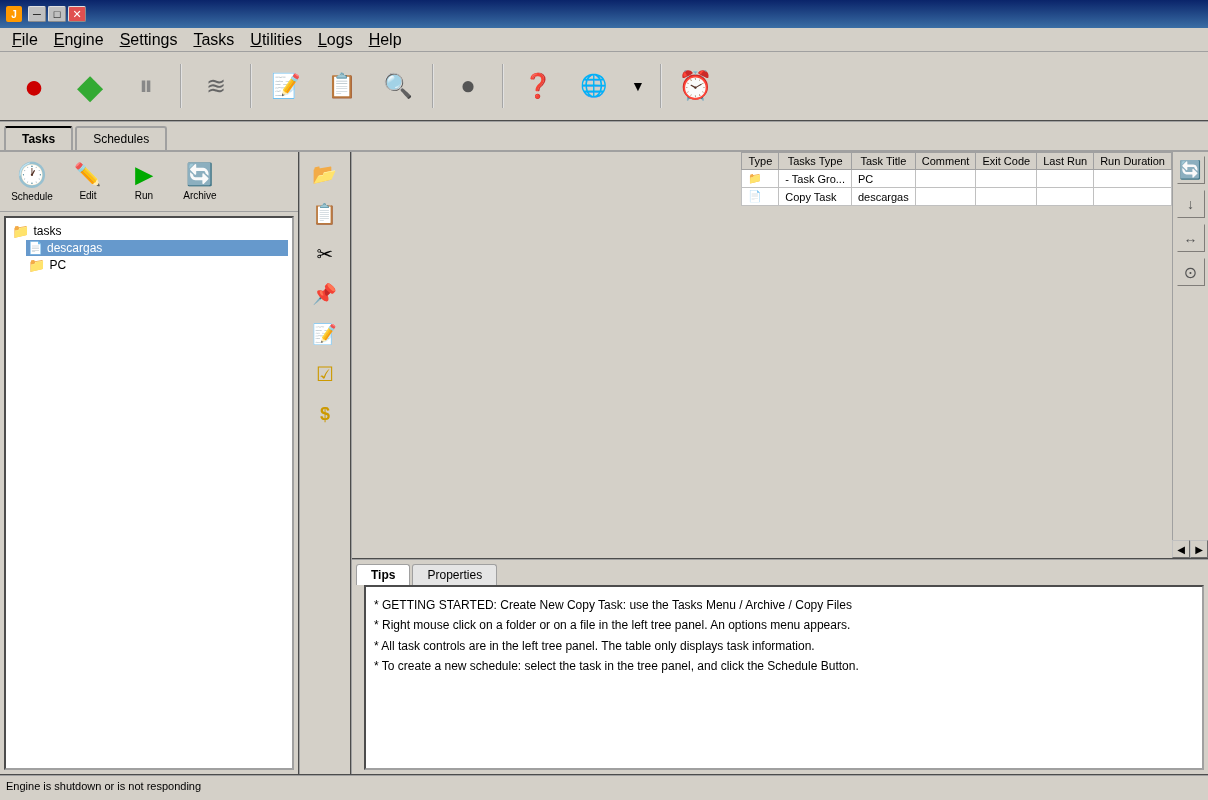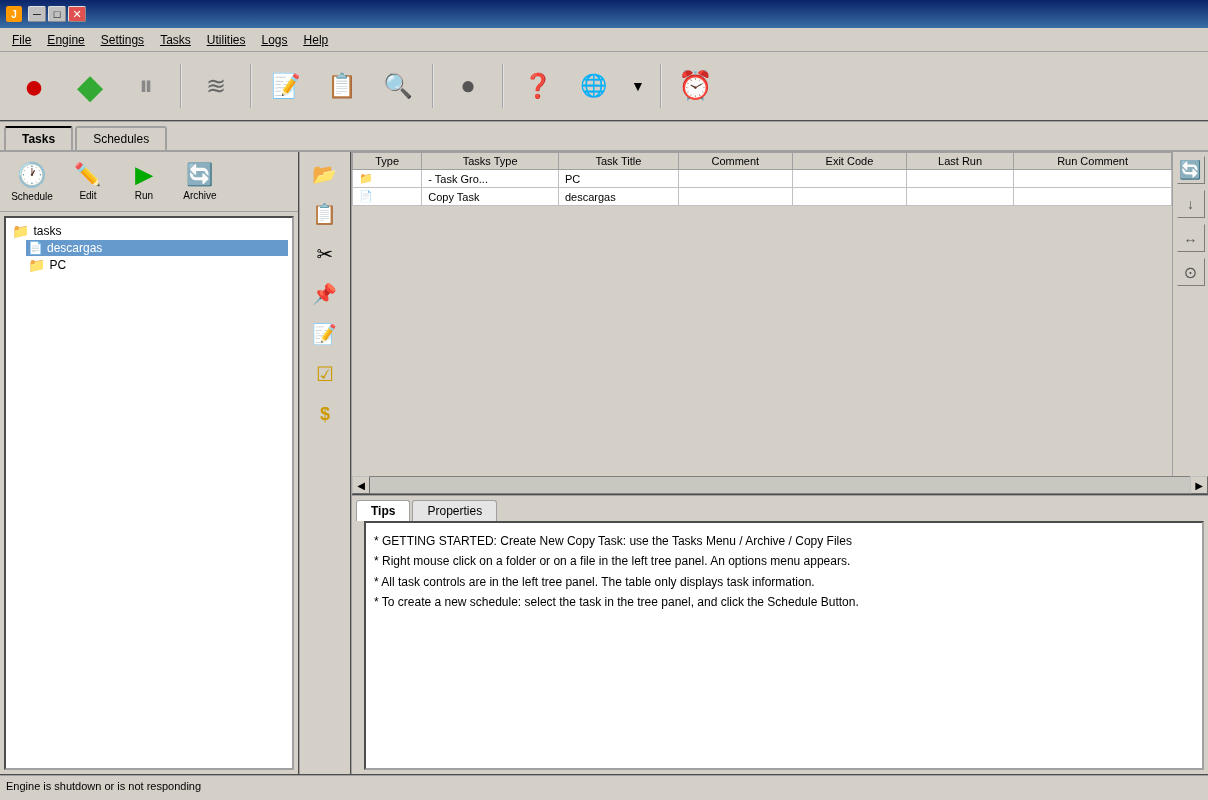--- a/index.html
+++ b/index.html
@@ -38,22 +38,21 @@
       background: #d4d0c8;
       border-bottom: 1px solid #a0a0a0;
       height: 24px;
       display: flex;
       align-items: center;
       padding: 0 4px;
     }
     .menu-item {
       padding: 2px 8px;
       cursor: pointer;
-      font-size: 12px;
-      text-decoration: underline;
+      font-size: 16px;
     }
     .menu-item span { text-decoration: underline; }
 
     
     #toolbar {
       background: #d4d0c8;
       height: 70px;
       border-bottom: 2px groove #a0a0a0;
       display: flex;
       align-items: center;
@@ -160,20 +159,21 @@
       flex-direction: column;
       overflow: hidden;
     }
 
     
     #table-container {
       flex: 1;
       overflow: hidden;
       display: flex;
       flex-direction: column;
+      align-items: flex-end;
     }
     #task-table {
       width: 100%;
       border-collapse: collapse;
       background: #d4d0c8;
     }
     #task-table th {
       background: #d4d0c8;
       border: 1px solid #a0a0a0;
       padding: 2px 6px;
@@ -204,21 +204,21 @@
     }
     .r-icon-btn {
       width: 28px; height: 28px;
       display: flex; align-items: center; justify-content: center;
       cursor: pointer; font-size: 16px;
       border: 1px outset #d4d0c8;
     }
 
     
     #bottom-panel {
-      height: 280px;
+      height: 216px;
       border-top: 2px groove #a0a0a0;
       display: flex;
       flex-direction: column;
       justify-content: space-between;
     }
     #bottom-tabs {
       display: flex;
       background: #d4d0c8;
       padding: 4px 4px 0 4px;
     }
@@ -411,21 +411,21 @@
         <div class="table-scroll" style="flex:1; overflow:auto;">
           <table id="task-table">
             <thead>
               <tr>
                 <th>Type</th>
                 <th>Tasks Type</th>
                 <th>Task Title</th>
                 <th>Comment</th>
                 <th>Exit Code</th>
                 <th>Last Run</th>
-                <th>Run Comment</th>
+                <th>Run Duration</th>
               </tr>
             </thead>
             <tbody id="table-body">
             <tr>
                   <td>📁</td>
                   <td>- Task Gro...</td>
                   <td>PC</td>
                   <td></td>
                   <td></td>
                   <td></td>

